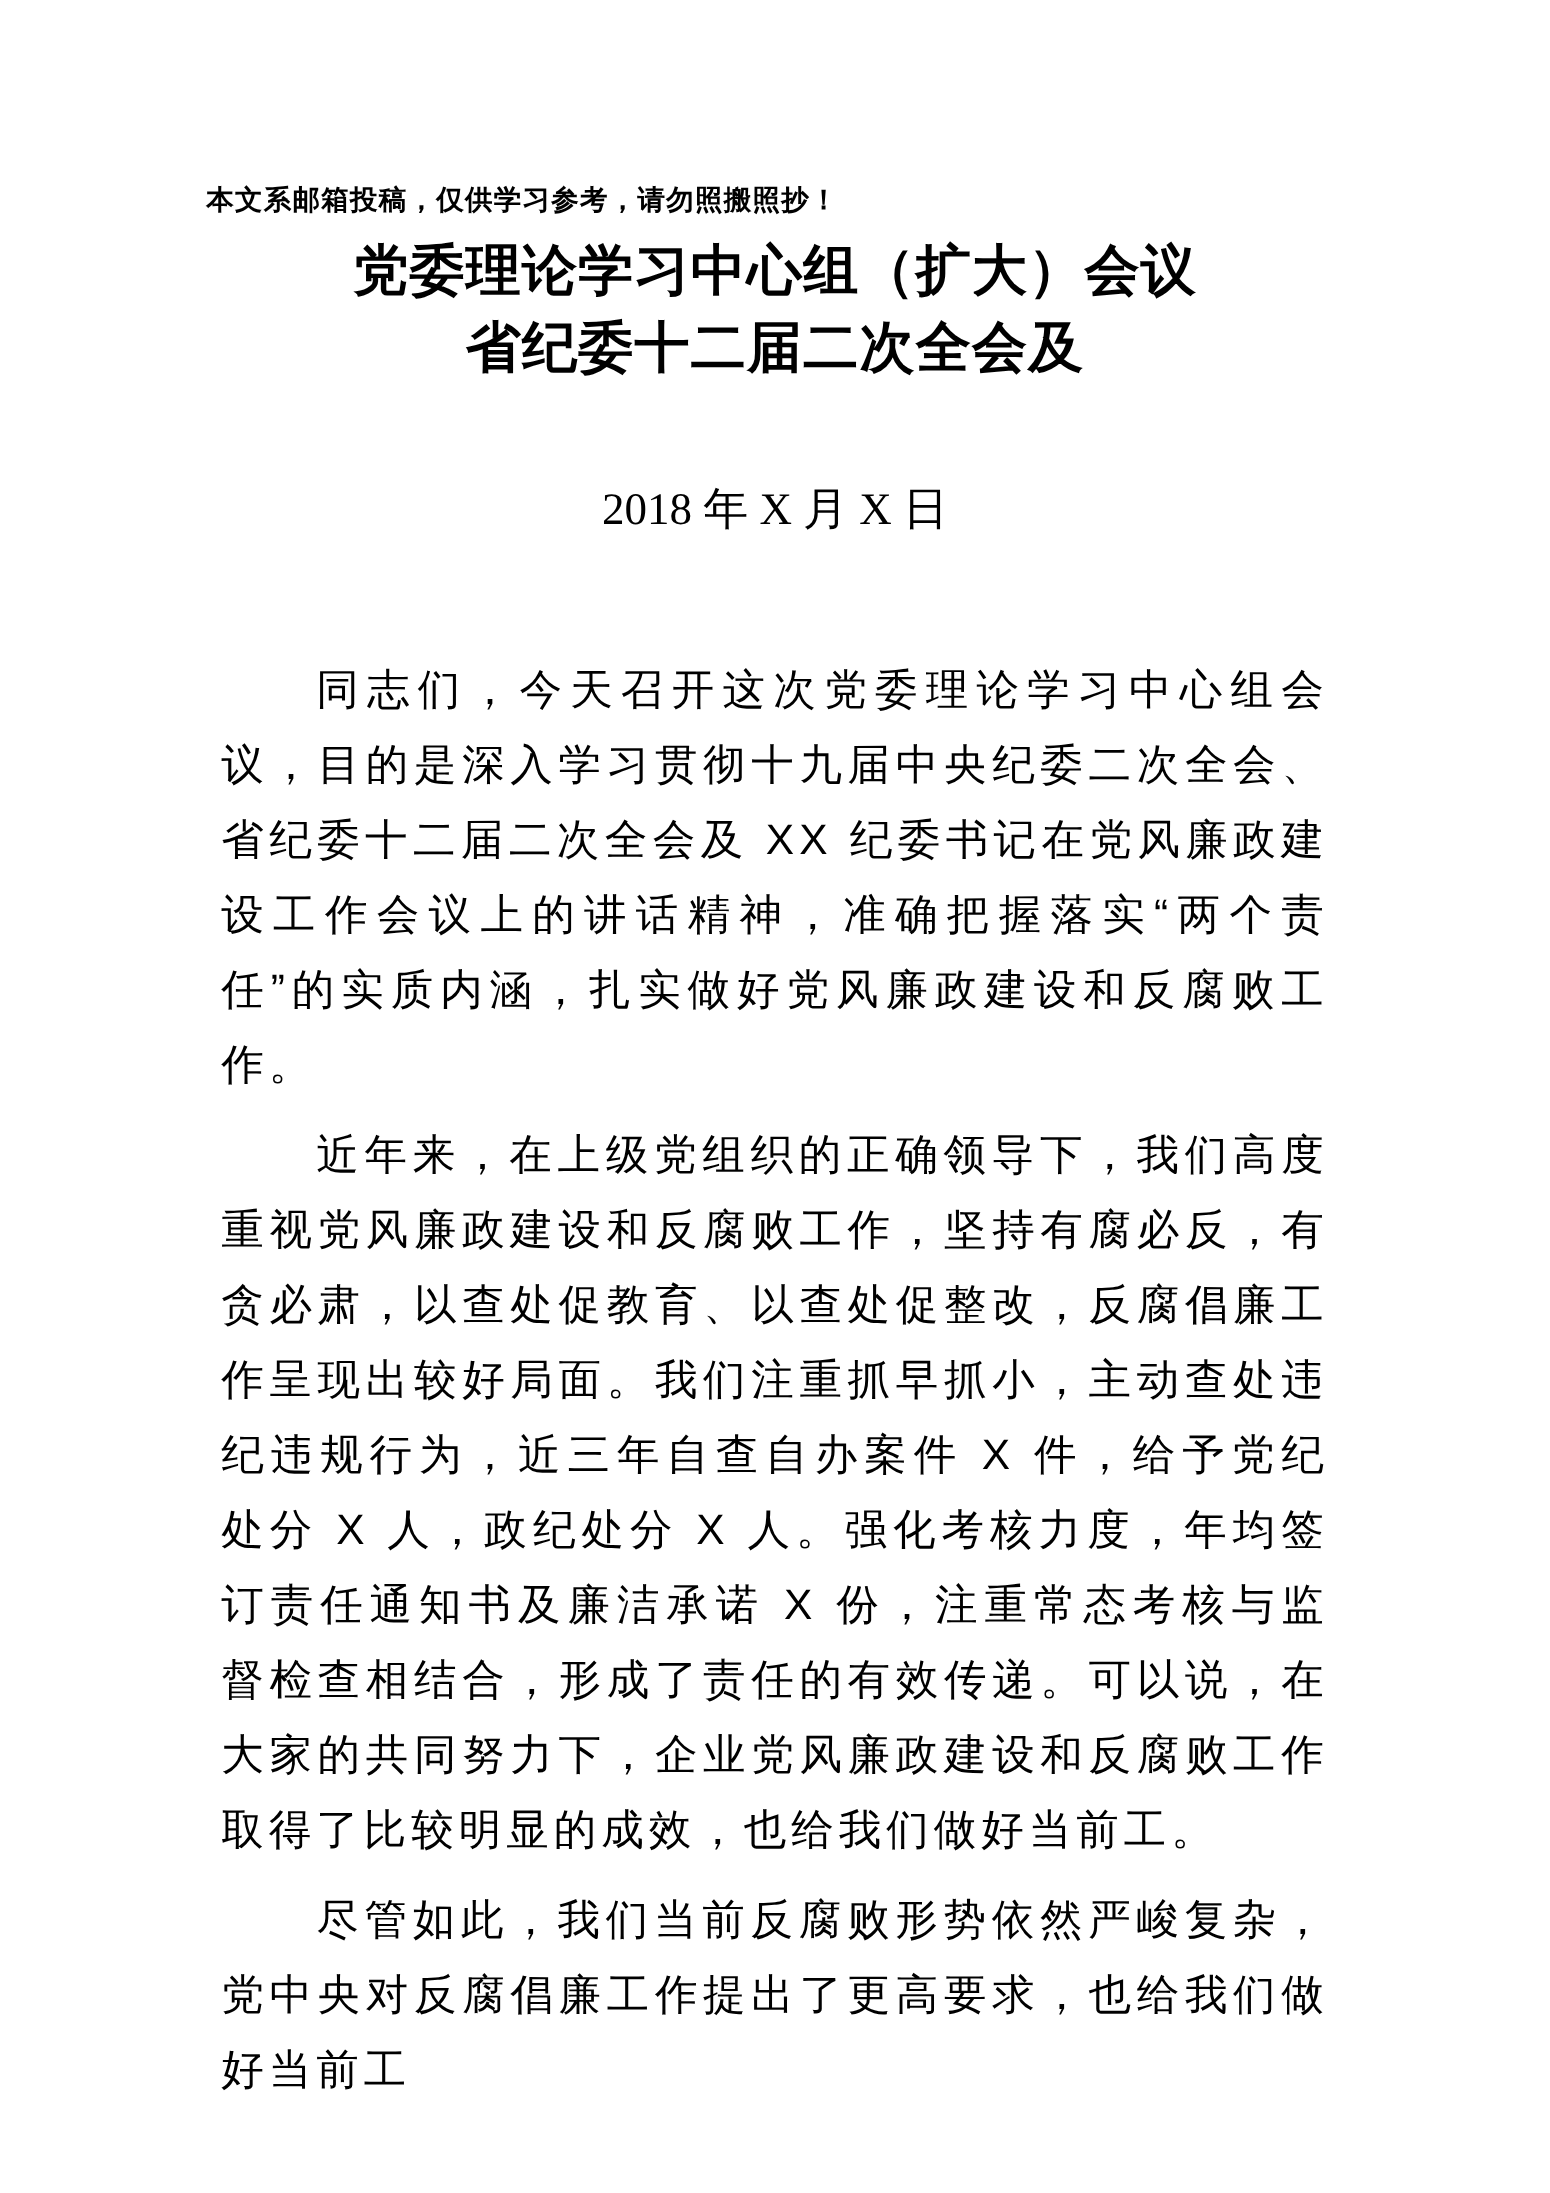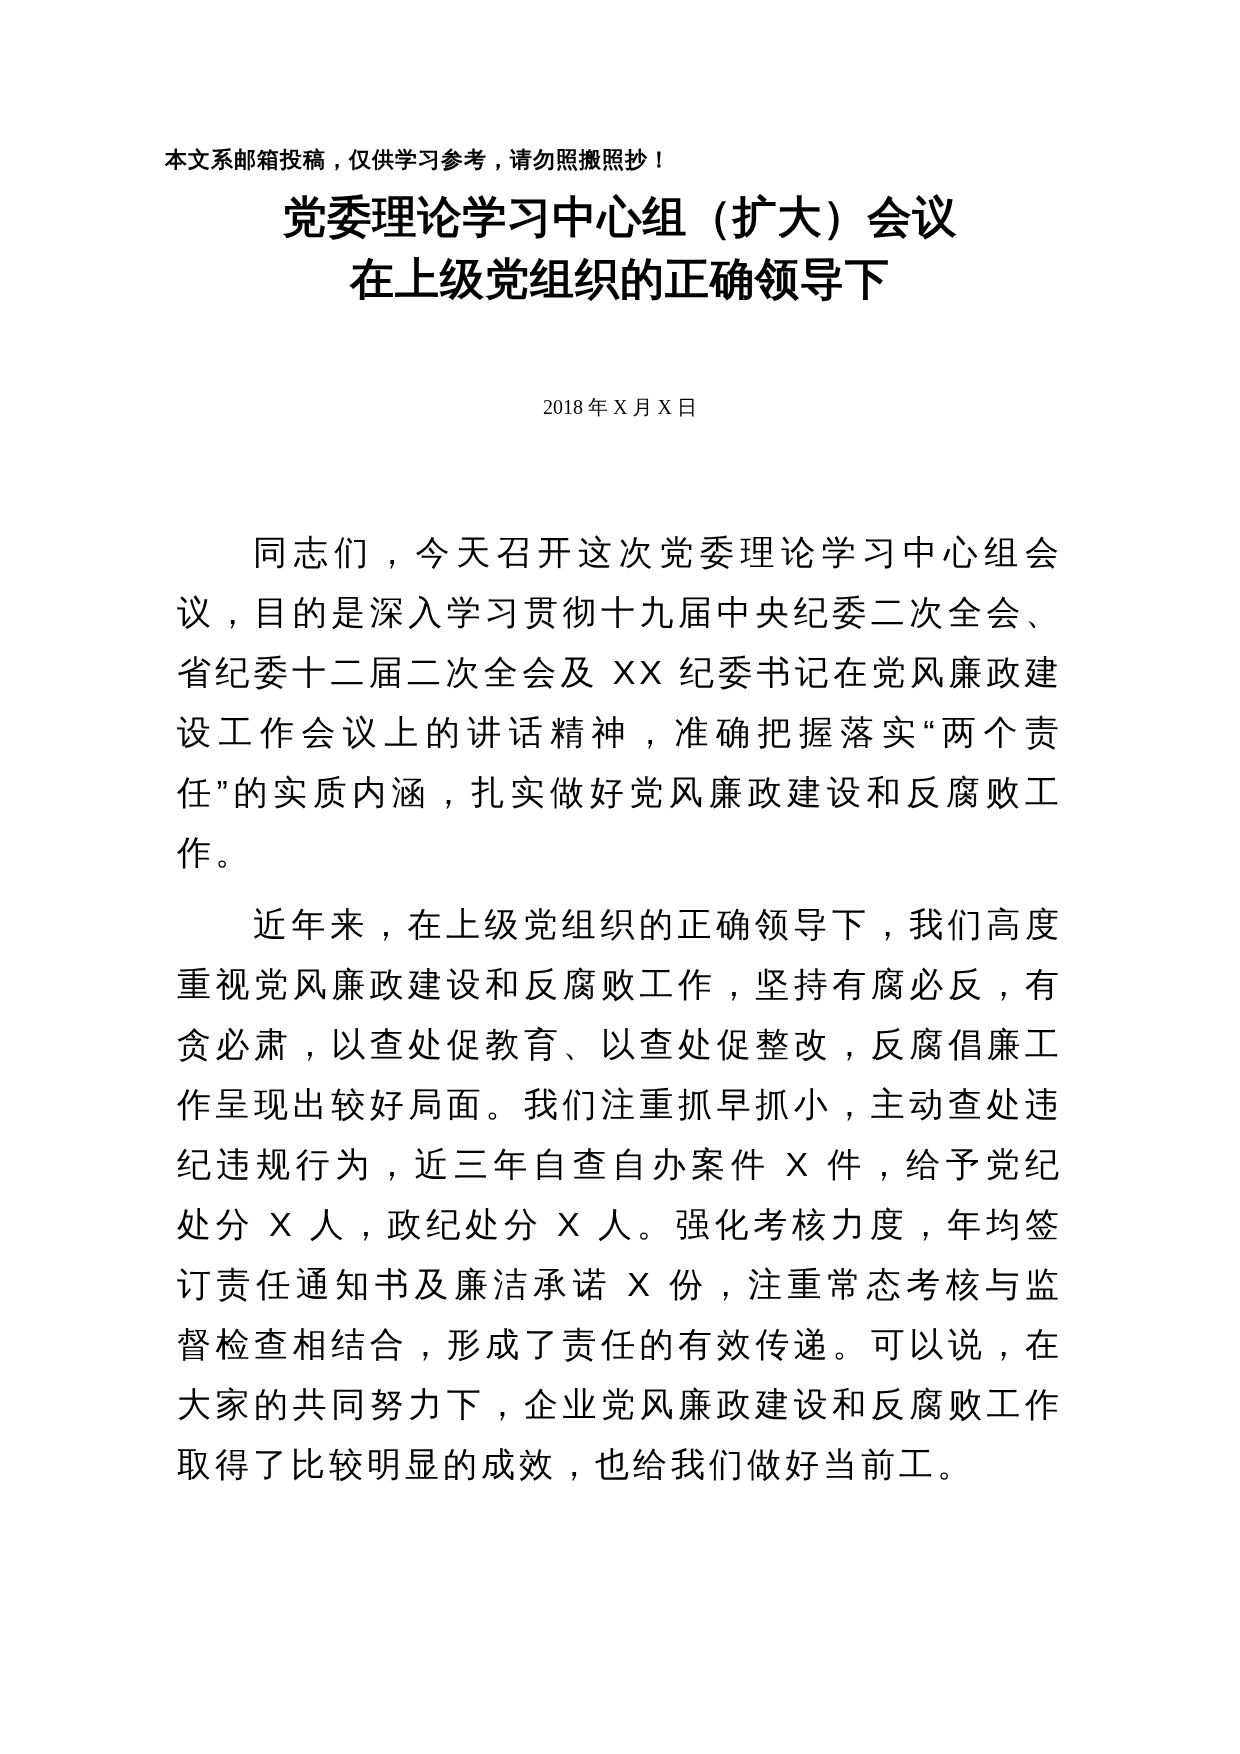--- a/index.html
+++ b/index.html
@@ -33,21 +33,21 @@
     line-height: 62px;
     letter-spacing: 1px;
   }
   .title-line {
     display: block;
   }
   .doc-date {
     margin-top: 78px;
     text-align: center;
     font-family: "Liberation Serif", serif;
-    font-size: 20px;
+    font-size: 36px;
     line-height: 38px;
     font-weight: normal;
   }
   .doc-body {
     margin-top: 96px;
   }
   .doc-body p {
     margin: 12px;
     font-size: 34px;
     line-height: 60px;
@@ -59,23 +59,24 @@
 </style>
 </head>
 <body>
 
 <div class="page">
 
   <div class="disclaimer">本文系邮箱投稿，仅供学习参考，请勿照搬照抄！</div>
 
   <h1 class="title">
     <span class="title-line">党委理论学习中心组（扩大）会议</span>
-    <span class="title-line">在上级党组织的正确领导下</span>
+    <span class="title-line">省纪委十二届二次全会及</span>
   </h1>
 
   <div class="doc-date">2018 年 X 月 X 日</div>
 
   <div class="doc-body">
     <p>同志们，今天召开这次党委理论学习中心组会议，目的是深入学习贯彻十九届中央纪委二次全会、省纪委十二届二次全会及 XX 纪委书记在党风廉政建设工作会议上的讲话精神，准确把握落实“两个责任”的实质内涵，扎实做好党风廉政建设和反腐败工作。</p>
     <p>近年来，在上级党组织的正确领导下，我们高度重视党风廉政建设和反腐败工作，坚持有腐必反，有贪必肃，以查处促教育、以查处促整改，反腐倡廉工作呈现出较好局面。我们注重抓早抓小，主动查处违纪违规行为，近三年自查自办案件 X 件，给予党纪处分 X 人，政纪处分 X 人。强化考核力度，年均签订责任通知书及廉洁承诺 X 份，注重常态考核与监督检查相结合，形成了责任的有效传递。可以说，在大家的共同努力下，企业党风廉政建设和反腐败工作取得了比较明显的成效，也给我们做好当前工。</p>
+    <p>尽管如此，我们当前反腐败形势依然严峻复杂，党中央对反腐倡廉工作提出了更高要求，也给我们做好当前工</p>
   </div>
 
 </div>
 
 </body></html>

